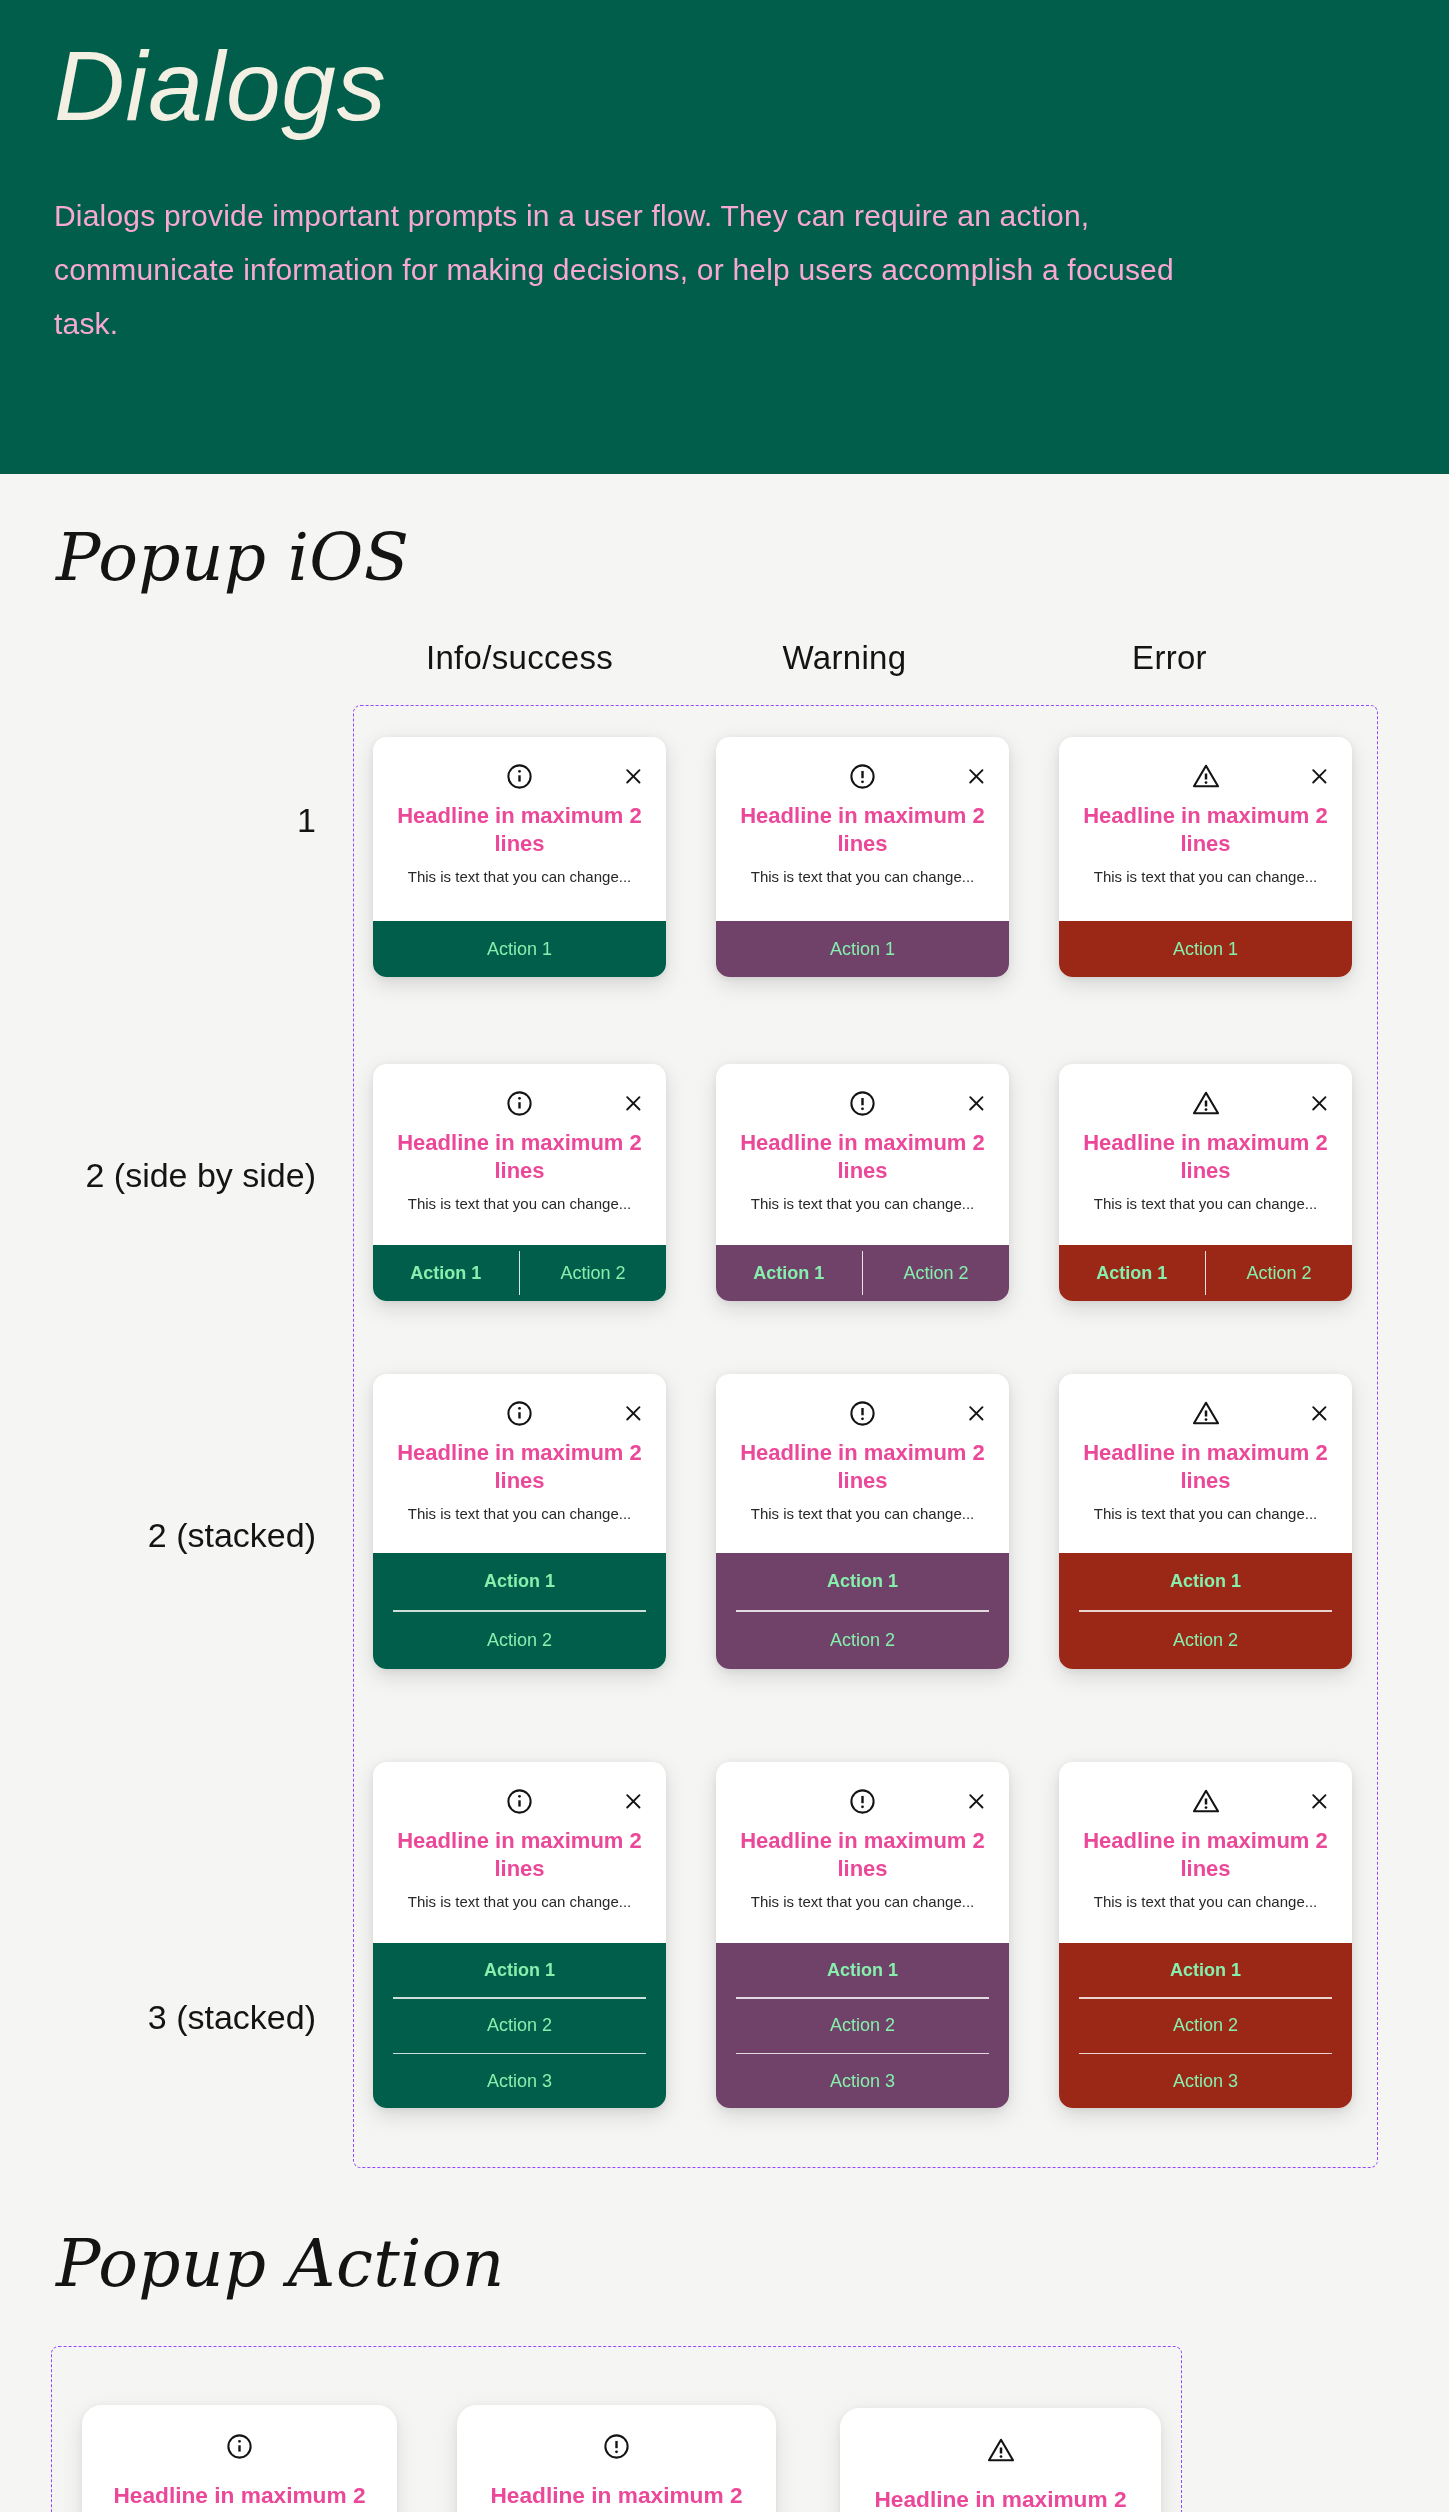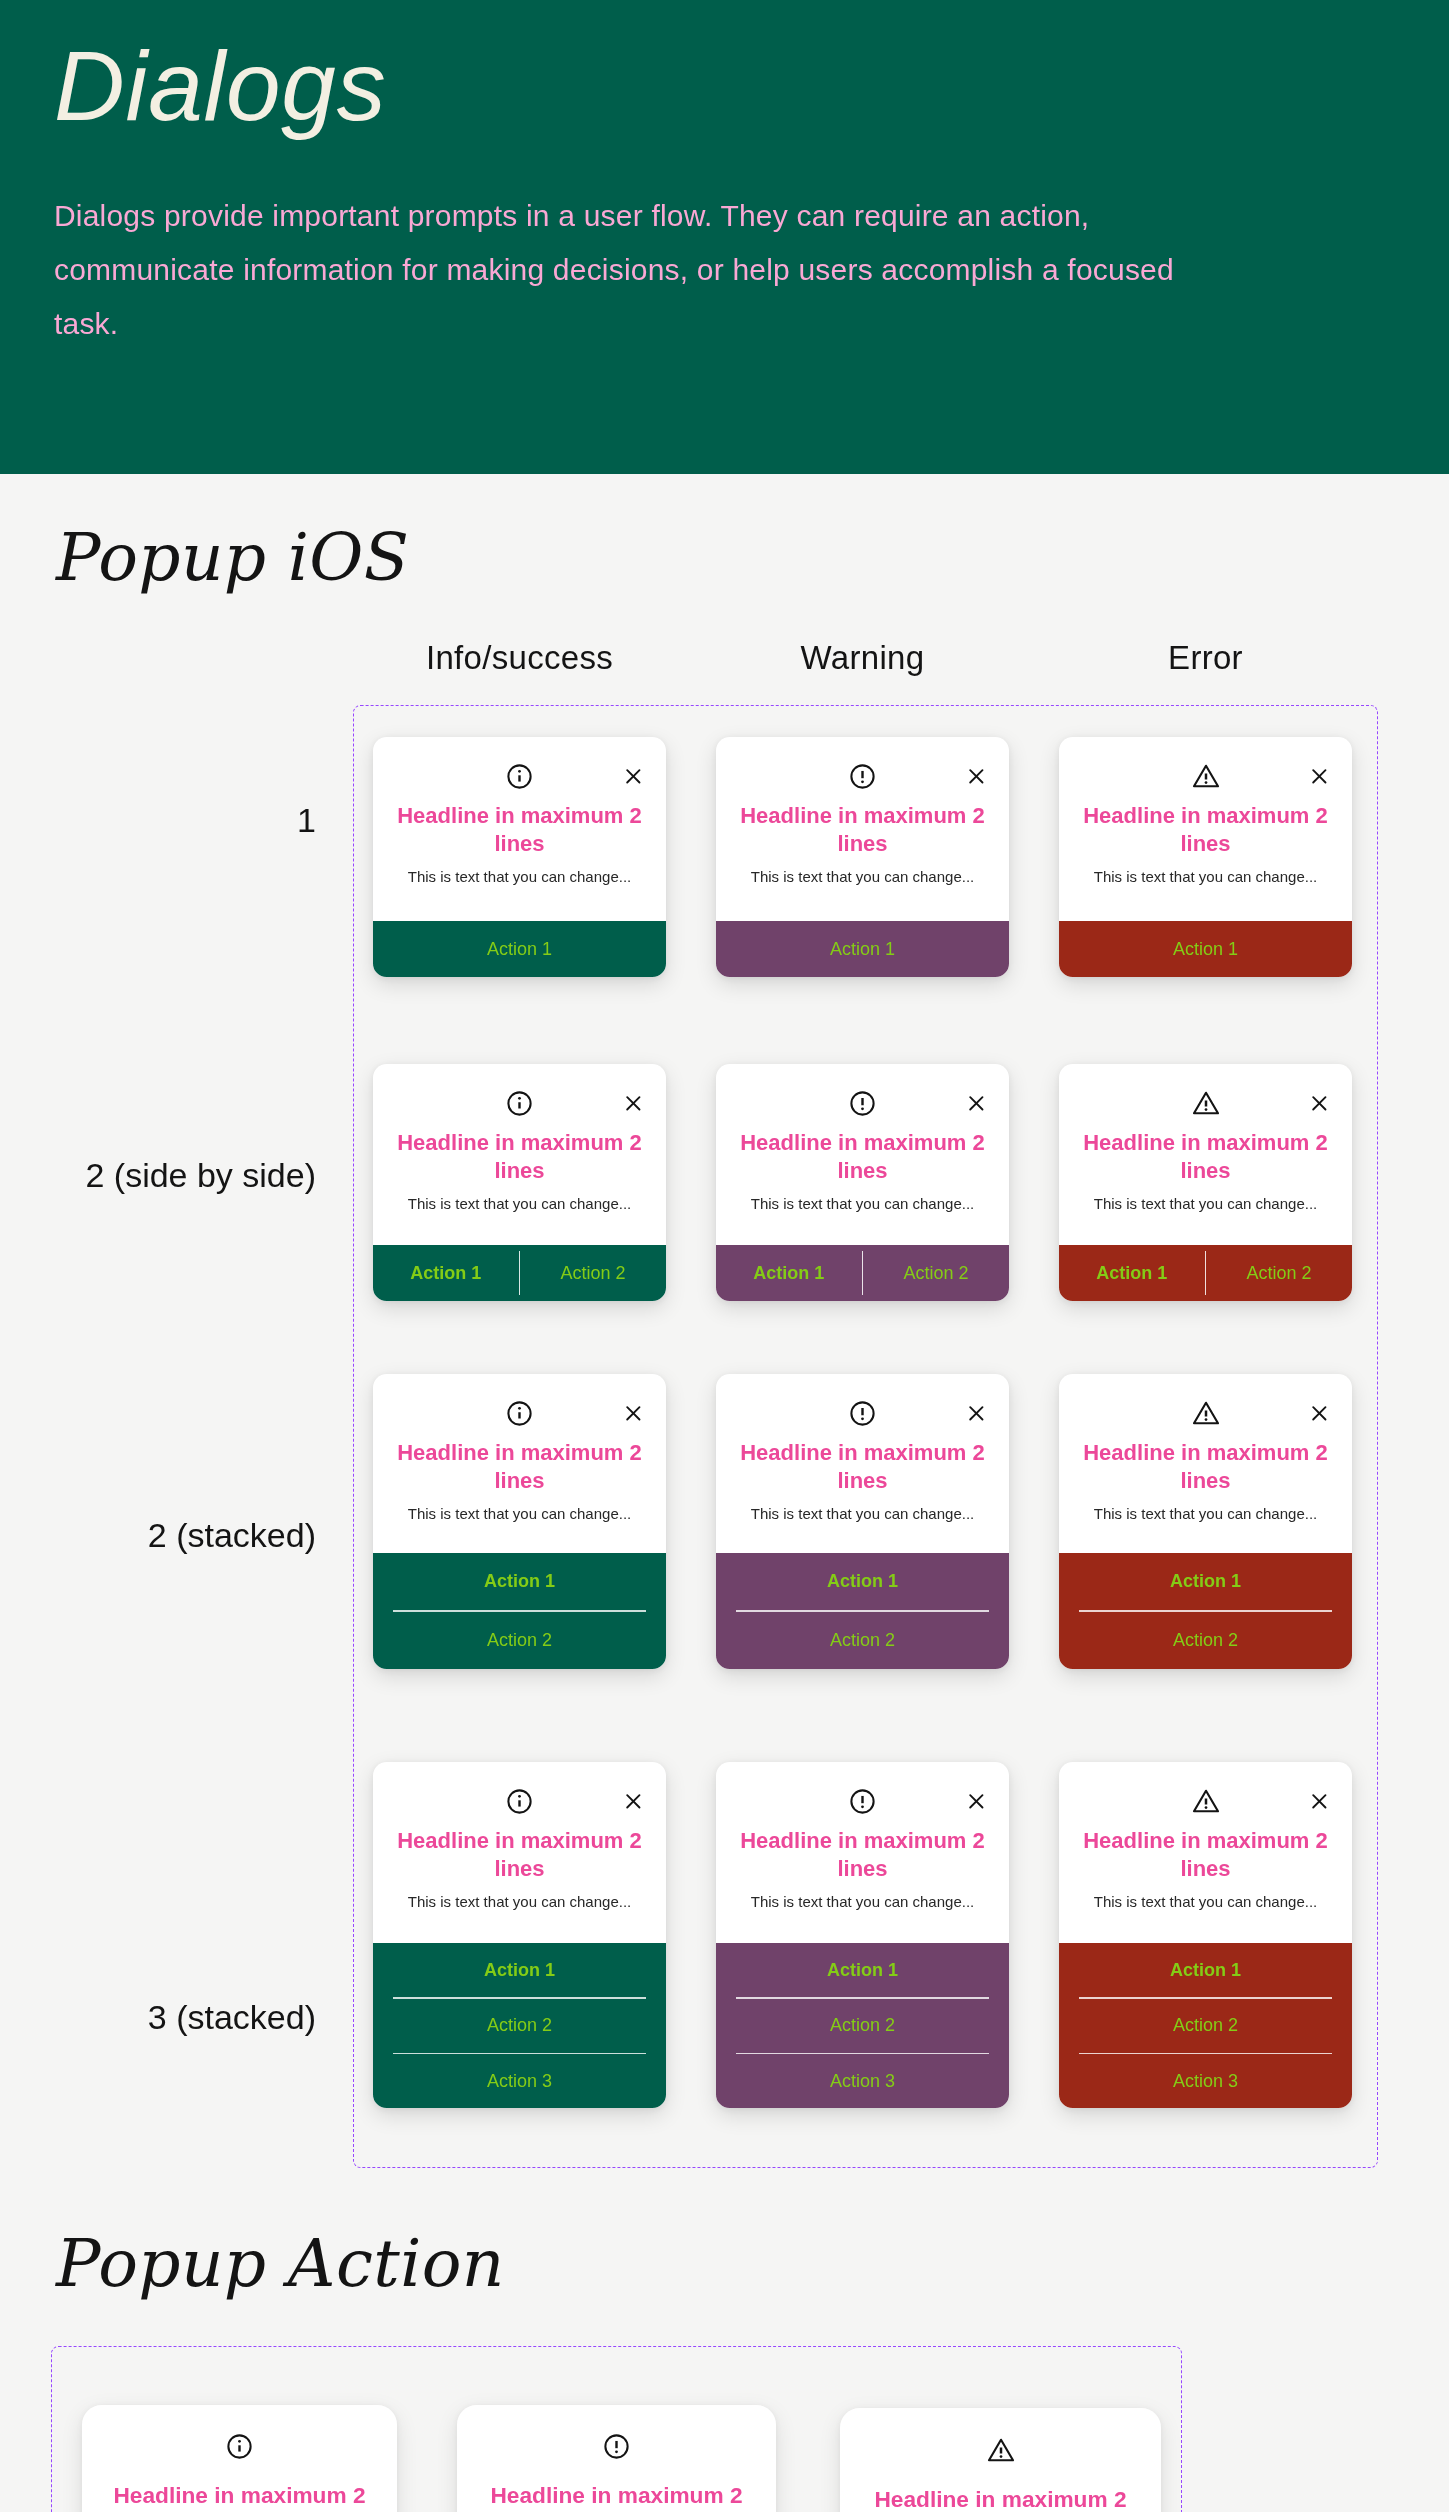--- a/index.html
+++ b/index.html
@@ -13,21 +13,21 @@
   .hero-desc{position:absolute;left:54px;top:189px;margin:0;width:1178px;
     font-size:30px;line-height:54px;font-weight:400;color:#f9a8d4;letter-spacing:0.2px;}
 
   
   .section-title{position:absolute;margin:0;font-family:"DejaVu Serif",serif;font-style:italic;
     font-weight:500;font-size:66px;line-height:1.15;color:#141414;letter-spacing:0.4px;text-align:right;}
   #ios-title{left:56px;top:520px;}
   #android-title{left:56px;top:2226px;}
 
   
-  .col-headers{position:absolute;left:373px;top:639px;width:979px;display:flex;gap:50px;}
+  .col-headers{position:absolute;left:373px;top:639px;width:979px;display:flex;gap:32px;}
   .col-header{width:293px;text-align:center;font-size:33px;font-weight:400;color:#141414;letter-spacing:0.3px;}
 
   .ios-frame{position:absolute;left:353px;top:705px;width:1025px;height:1463px;
     border:1.5px dashed #9747FF;border-radius:7.6px;box-sizing:border-box;}
   .android-frame{position:absolute;left:51px;top:2346px;width:1131px;height:325px;
     border:1.5px dashed #9747FF;border-radius:7.6px;box-sizing:border-box;}
 
   .row-label{position:absolute;left:0;width:316px;text-align:right;font-size:34px;line-height:39px;color:#141414;}
   #label-1{top:801px;} #label-2{top:1156px;} #label-3{top:1516px;} #label-4{top:1979px;margin-top:19px;}
 
@@ -45,21 +45,21 @@
     display:flex;align-items:center;justify-content:center;}
   .icon{display:inline-flex;align-items:center;justify-content:center;}
   .close-btn{position:absolute;right:19.6px;top:2.3px;width:26px;height:26px;padding:0;border:0;
     background:transparent;display:flex;align-items:center;justify-content:center;cursor:pointer;}
 
   .headline{margin-top:10.6px;padding:0 22.7px;text-align:center;
     font-size:22px;font-weight:700;line-height:28px;color:#ec4899;}
   .body-text{margin-top:9.8px;padding:0 22.7px;text-align:center;font-size:15px;line-height:19.6px;color:#282828;}
 
   .actions{margin-top:auto;display:flex;flex:0 0 auto;}
-  .actions button{flex:1;border:0;background:transparent;color:#84cc16;
+  .actions button{flex:1;border:0;background:transparent;color:#86efac;
     font-size:18px;font-weight:400;font-family:inherit;cursor:pointer;padding:0;}
   .actions .primary{font-weight:700;}
   .actions.single{height:56px;}
   .actions.sbs{height:56px;flex-direction:row;align-items:stretch;}
   .v-divider{width:1.5px;background:rgba(255,255,255,0.85);margin:6px 0;}
   .actions.stack{flex-direction:column;align-items:stretch;}
   #row-3 .actions.stack{height:116px;}
   #row-4 .actions.stack{height:165px;}
   .h-divider{height:1.5px;background:rgba(255,255,255,0.8);margin:0 19.6px;}
 

